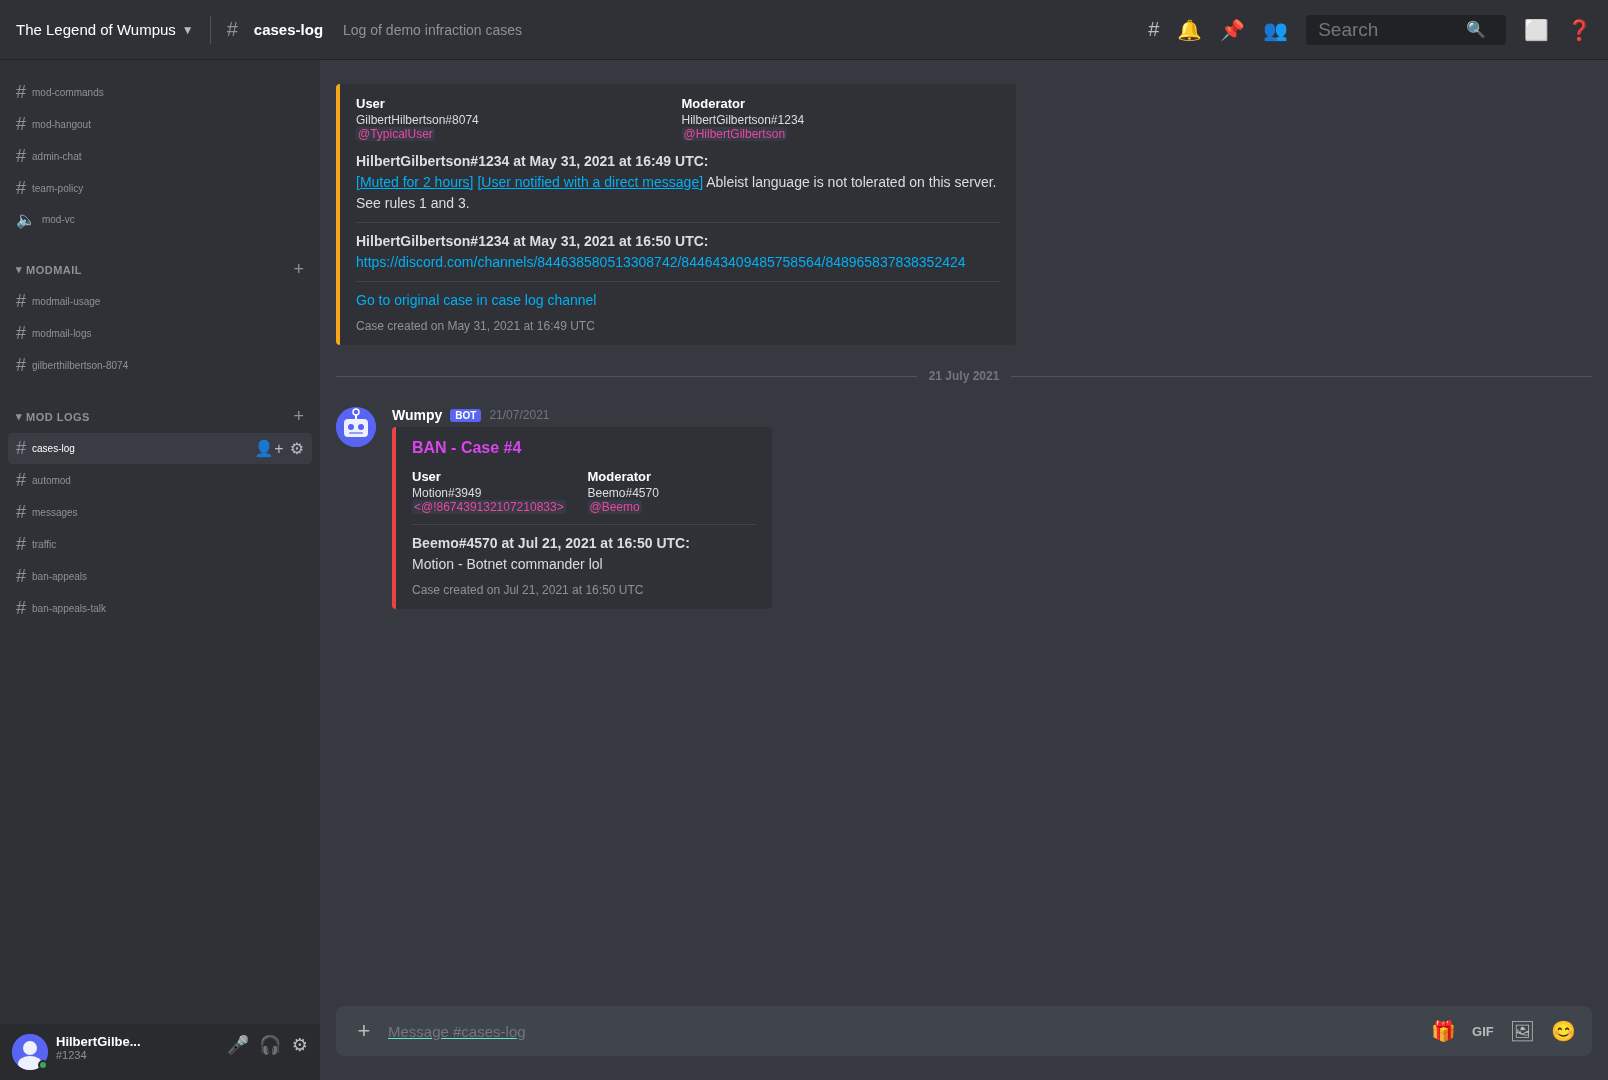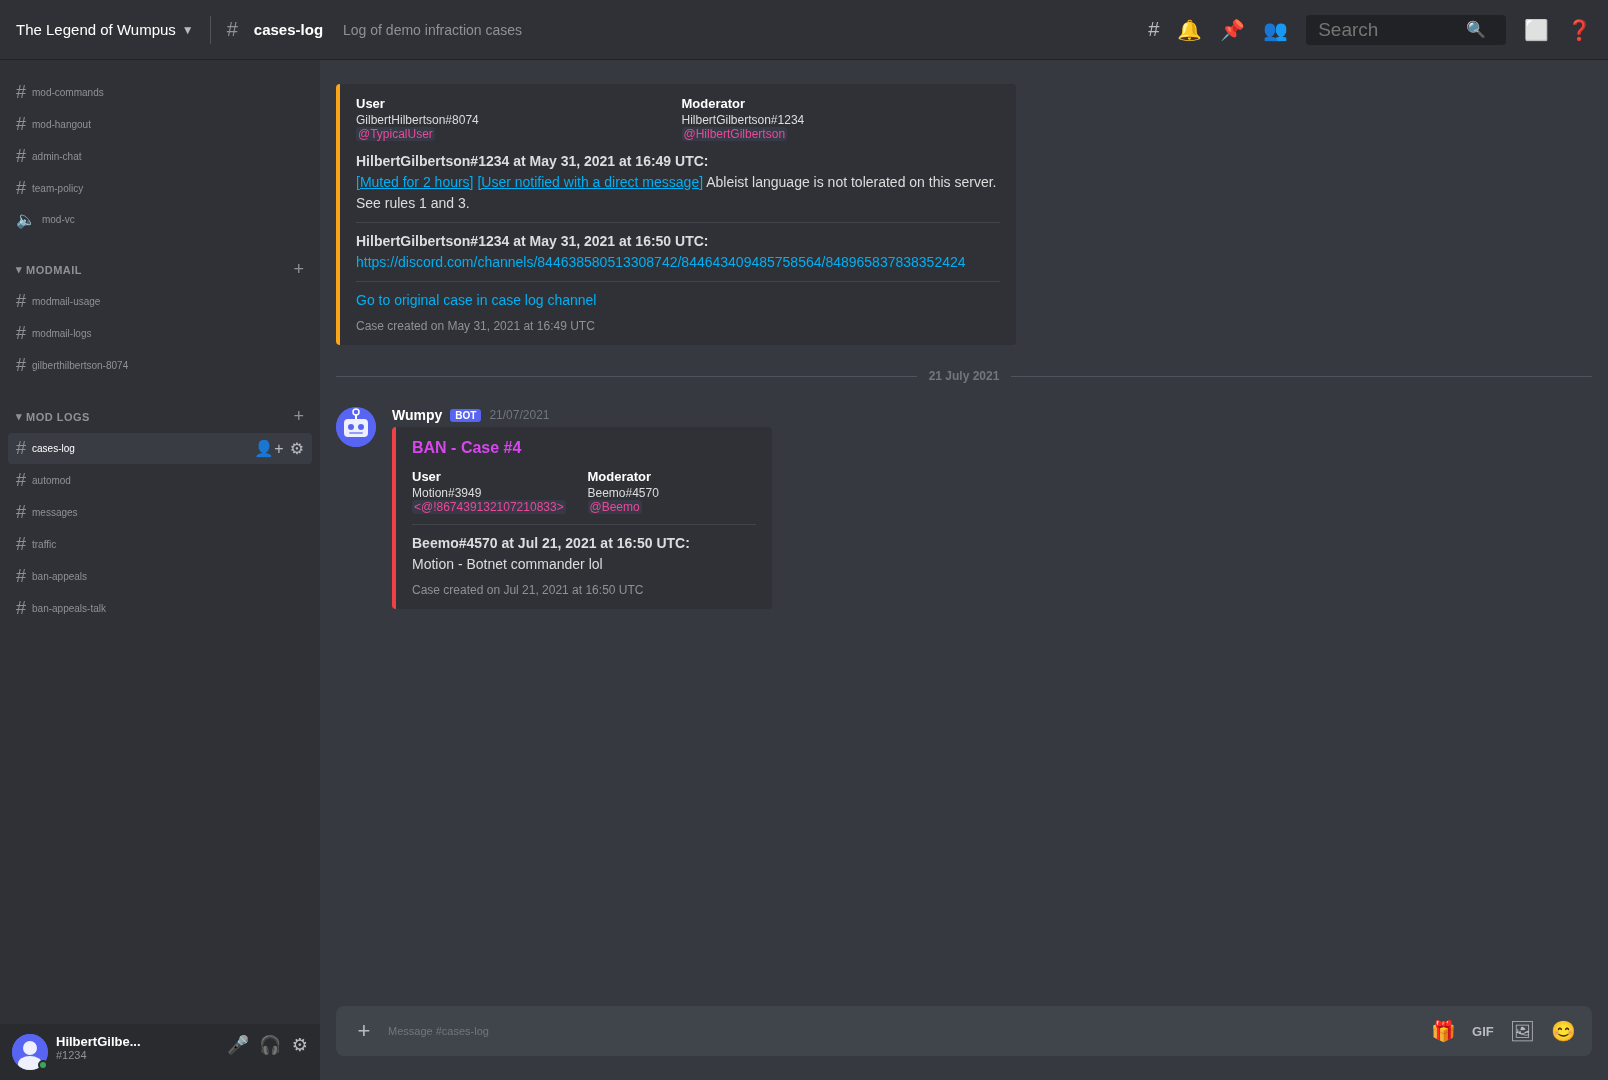--- a/index.html
+++ b/index.html
@@ -338,22 +338,23 @@
       font-size: 22px;
       cursor: pointer;
       width: 24px;
       text-align: center;
     }
     .message-input {
       flex: 1;
       background: transparent;
       border: none;
       outline: none;
-      color: #84cc16;
-      font-size: 11px;
+      color: #5eead4;
+      font-size: 15px;
+      text-decoration: underline;
     }
     .message-input::placeholder { color: #72767d; }
     .input-icons {
       display: flex;
       align-items: center;
       gap: 16px;
     }
     .input-icon { color: #b9bbbe; font-size: 20px; cursor: pointer; }
 
     

